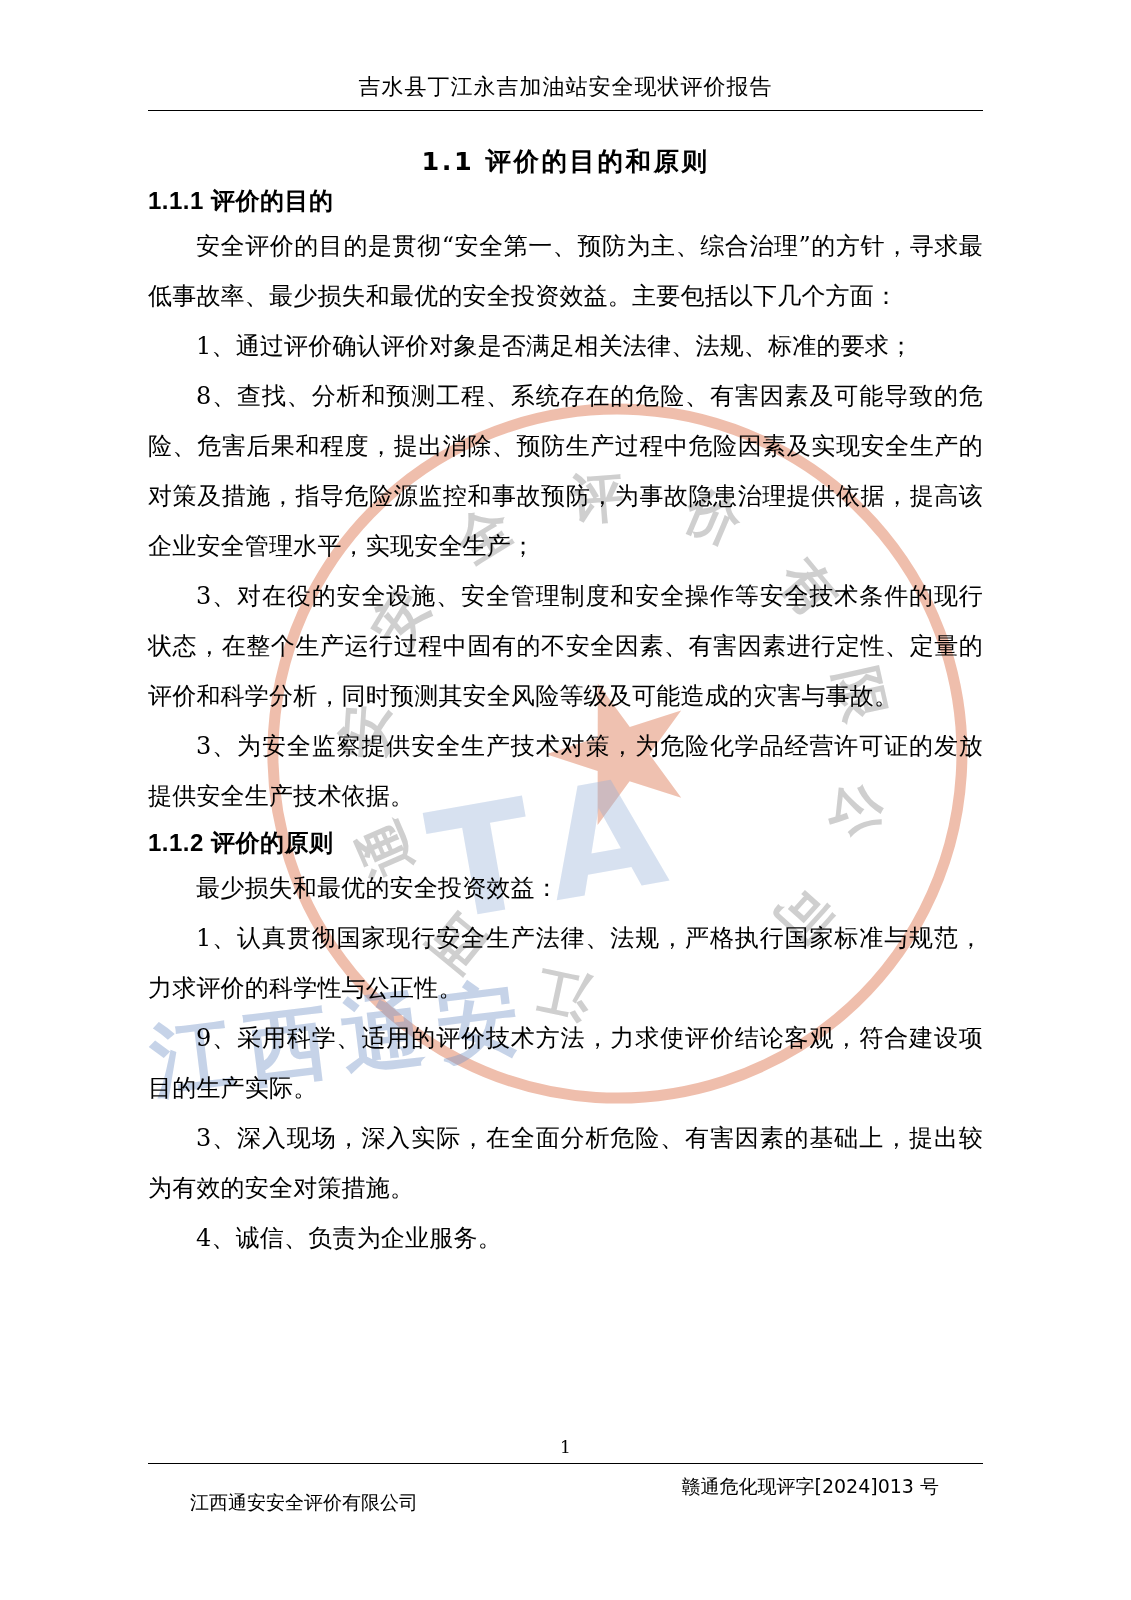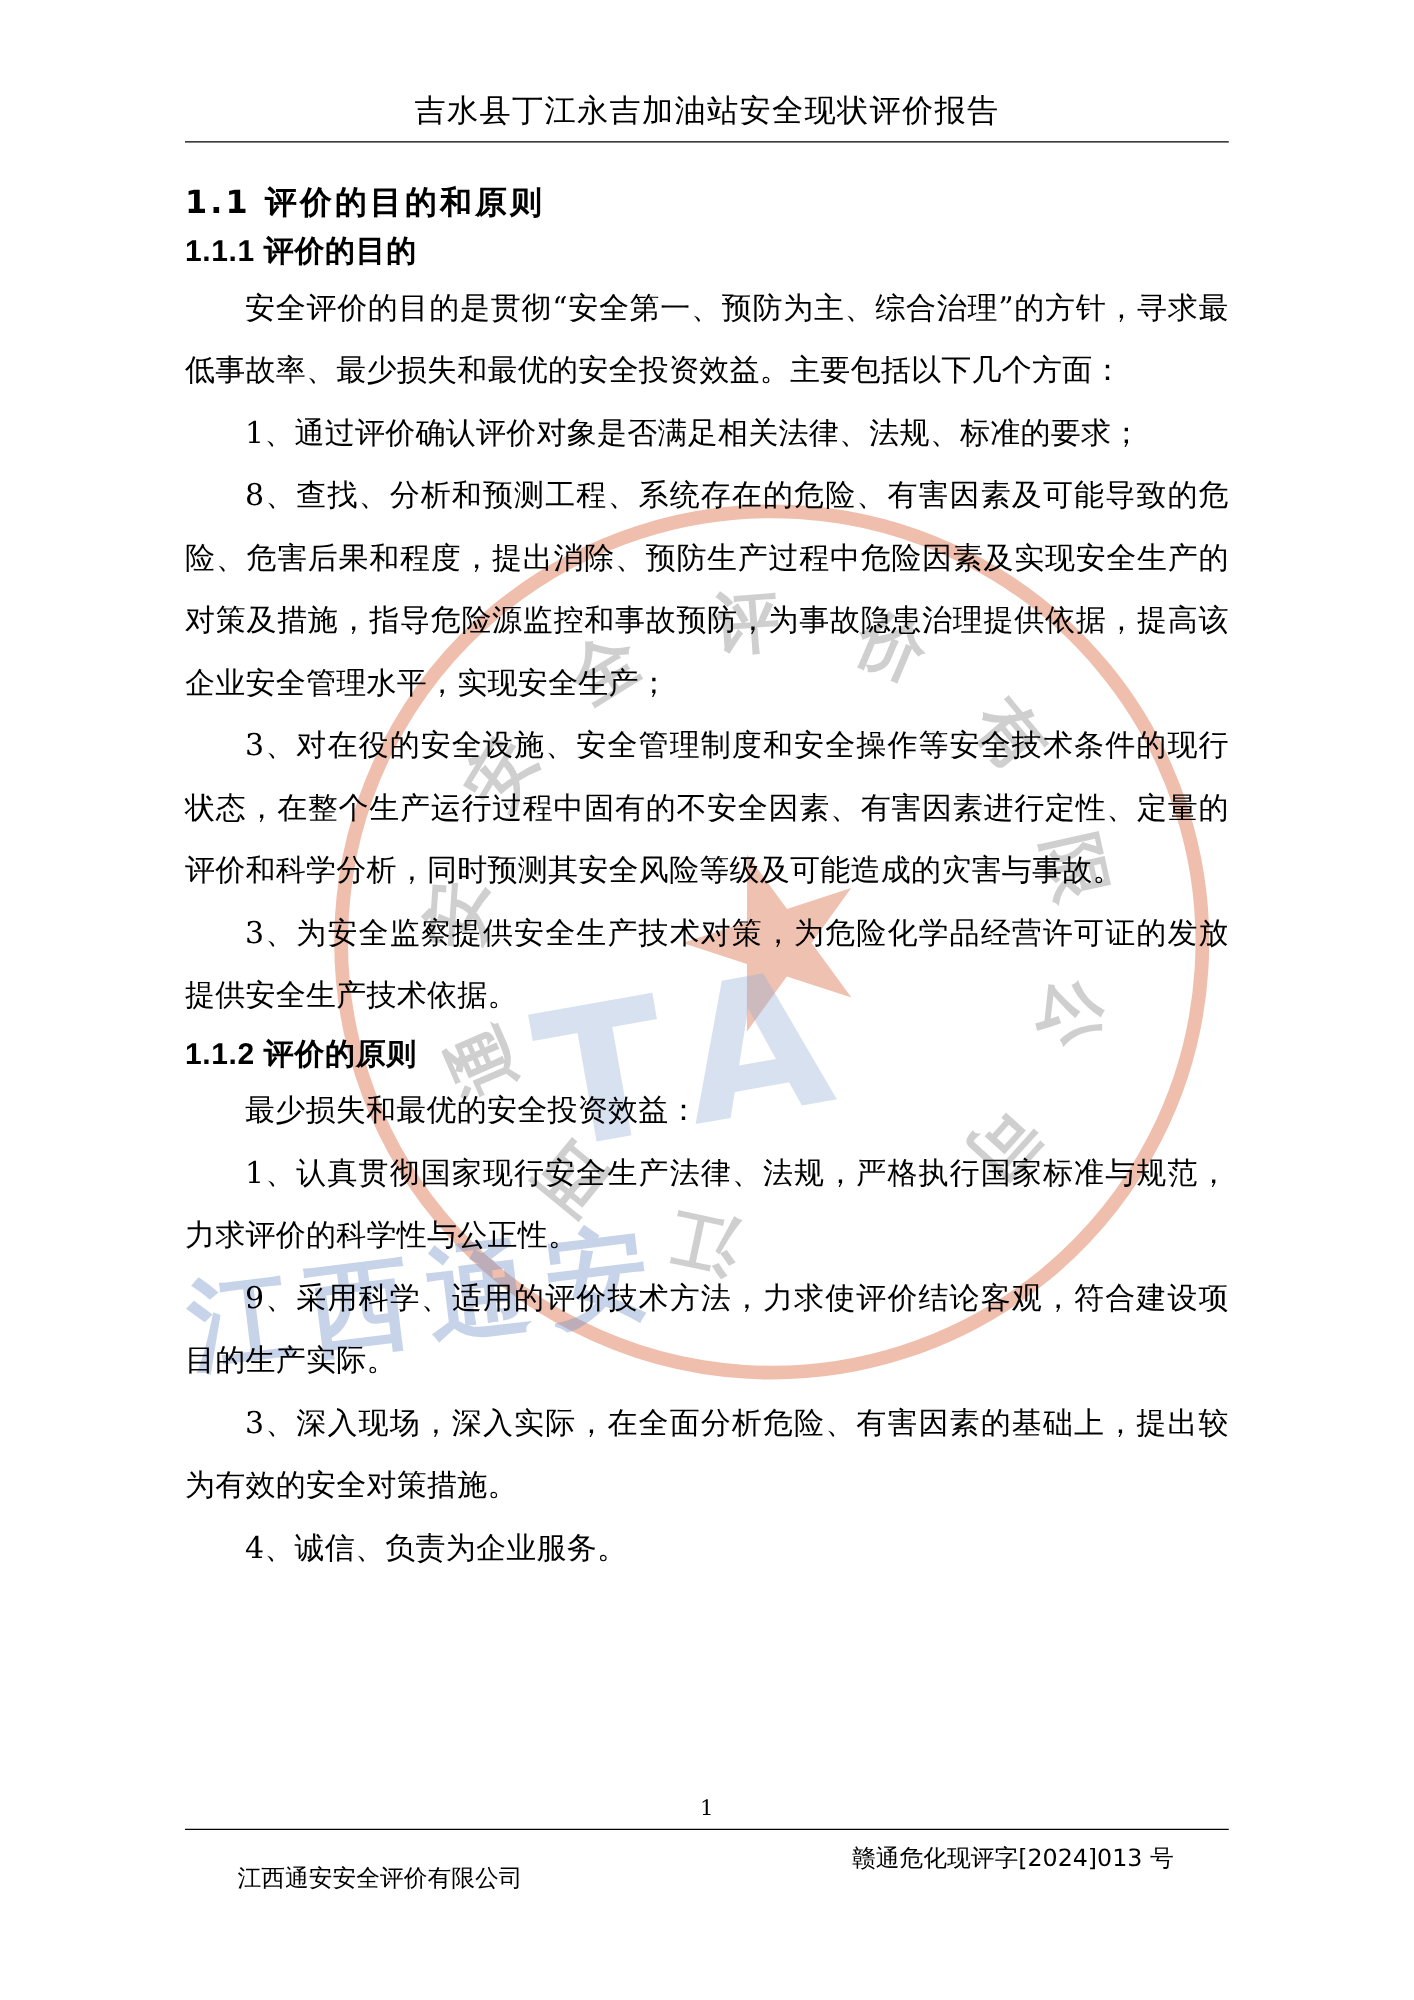--- a/index.html
+++ b/index.html
@@ -101,21 +101,21 @@
 
   .header {
     position: absolute;
     left: 148px;
     right: 148px;
     top: 72px;
     z-index: 3;
     text-align: center;
   }
   .header-title {
-    font-size: 25px;
+    font-size: 22px;
     letter-spacing: 1px;
     font-family: "DejaVu Sans", "Liberation Sans", sans-serif;
     color: #000;
   }
   .header-rule {
     margin-top: 8px;
     border-bottom: 1.6px solid #000;
   }
 
   .doc-title {
@@ -126,20 +126,21 @@
     font-size: 31px;
     letter-spacing: 2px;
   }
 
   .h2 {
     font-family: "DejaVu Sans", "Liberation Sans", sans-serif;
     font-weight: bold;
     font-size: 25.5px;
     letter-spacing: 2.5px;
     margin: 26px 0 6px 0;
+    text-align: center;
   }
   .h3 {
     font-family: Liberation Sans, sans-serif;
     font-weight: bold;
     font-size: 24px;
     letter-spacing: 0.5px;
     margin: 6px 0 4px 0;
   }
   p.body {
     font-size: 24px;

